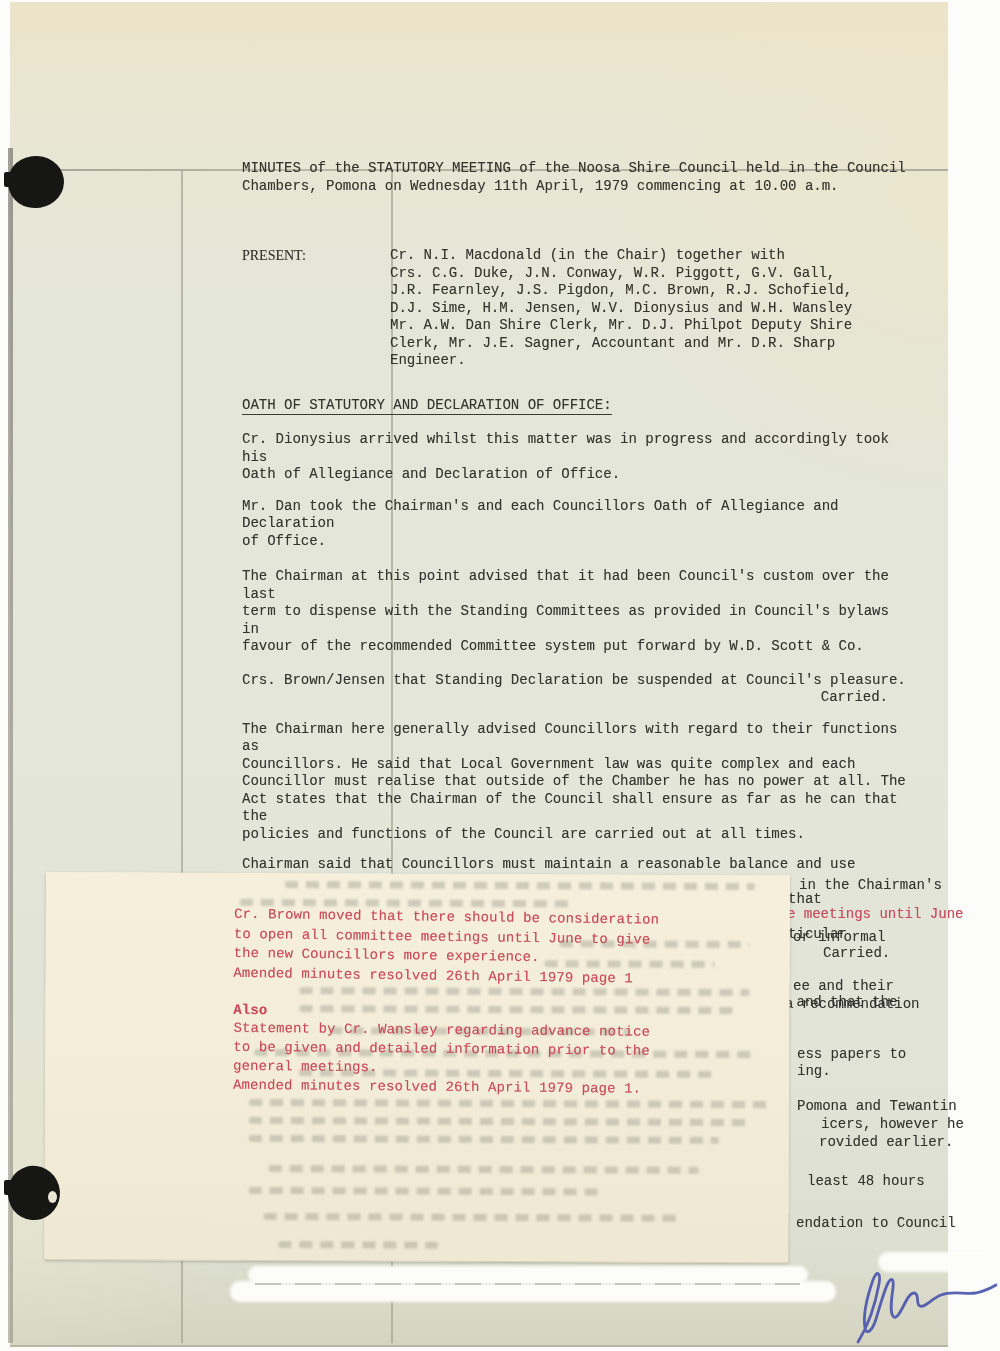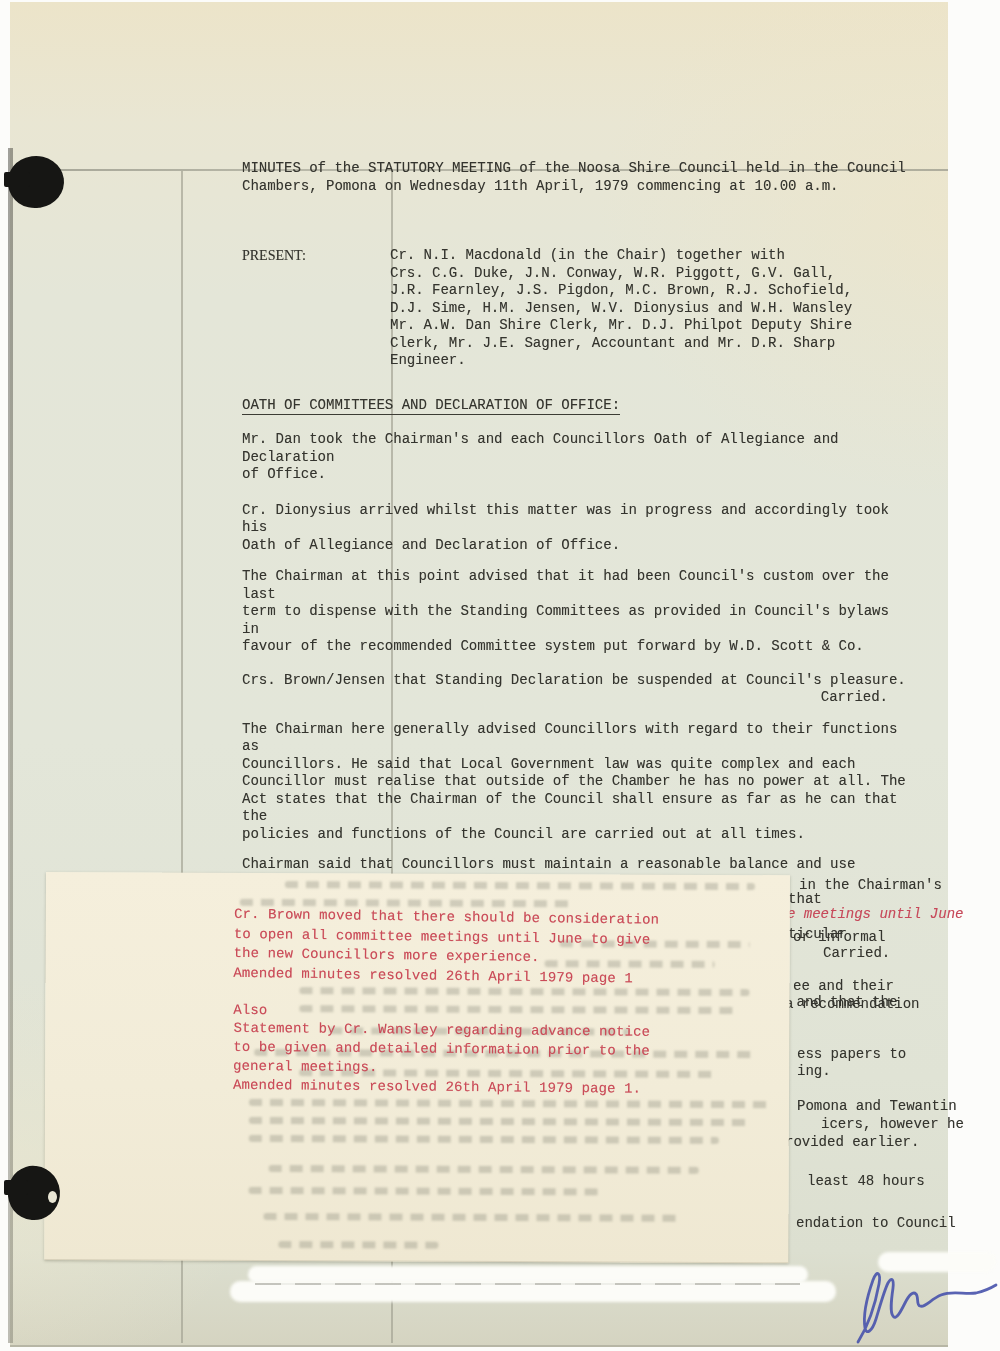--- a/index.html
+++ b/index.html
@@ -53,21 +53,21 @@
   
   .slip{
     position:absolute;left:46px;top:872px;width:744px;height:388px;z-index:3;
     background:linear-gradient(180deg,#f5efdc 0%,#f2ecd8 55%,#efe8d2 100%);
     transform:rotate(.25deg);transform-origin:top left;
     box-shadow:0 1px 3px rgba(90,88,70,.35), inset 0 -1px 0 rgba(150,145,120,.25);
   }
   .note{position:absolute;left:188px;font-size:14px;color:#ca4b58;letter-spacing:.1px;
     text-shadow:.2px .2px 0 rgba(202,75,88,.4);white-space:pre-line;}
   .note1{top:34px;line-height:19.5px;transform:rotate(.55deg);}
-  .note-also{top:128px;line-height:19px;transform:rotate(.3deg);}
+  .note-also{top:128px;line-height:19px;transform:rotate(.3deg);font-weight:bold;}
   .note2{top:147px;line-height:19px;transform:rotate(.3deg);}
   .ghost{position:absolute;height:7px;border-radius:3px;filter:blur(1.1px);opacity:.5;
     background:repeating-linear-gradient(90deg,rgba(110,112,98,.55) 0 13px,rgba(110,112,98,0) 13px 21px);}
   
   .whiteout{position:absolute;background:#fcfcf8;filter:blur(1.6px);z-index:4;border-radius:14px;}
   .wo1{left:248px;top:1266px;width:560px;height:17px;}
   .wo2{left:230px;top:1281px;width:606px;height:21px;border-radius:10px;}
   .wo3{left:878px;top:1252px;width:118px;height:20px;}
   .wo-residue{position:absolute;left:255px;top:1283px;width:545px;height:2px;z-index:5;
     background:repeating-linear-gradient(90deg,rgba(130,130,118,.45) 0 26px,rgba(130,130,118,.1) 26px 40px);
@@ -102,25 +102,25 @@
       <span class="label">PRESENT:</span>
       <div class="names pre">Cr. N.I. Macdonald (in the Chair) together with
 Crs. C.G. Duke, J.N. Conway, W.R. Piggott, G.V. Gall,
 J.R. Fearnley, J.S. Pigdon, M.C. Brown, R.J. Schofield,
 D.J. Sime, H.M. Jensen, W.V. Dionysius and W.H. Wansley
 Mr. A.W. Dan Shire Clerk, Mr. D.J. Philpot Deputy Shire
 Clerk, Mr. J.E. Sagner, Accountant and Mr. D.R. Sharp
 Engineer.</div>
     </div>
 
-    <p class="heading"><span>OATH OF COMMITTEES AND DECLARATION OF OFFICE:</span></p>
+    <p class="heading"><span>OATH OF STATUTORY AND DECLARATION OF OFFICE:</span></p>
+    <p class="pre mb14">Cr. Dionysius arrived whilst this matter was in progress and accordingly took his
+Oath of Allegiance and Declaration of Office.</p>
     <p class="pre mb18">Mr. Dan took the Chairman's and each Councillors Oath of Allegiance and Declaration
 of Office.</p>
-    <p class="pre mb14">Cr. Dionysius arrived whilst this matter was in progress and accordingly took his
-Oath of Allegiance and Declaration of Office.</p>
 
     <p class="pre mb16">The Chairman at this point advised that it had been Council's custom over the last
 term to dispense with the Standing Committees as provided in Council's bylaws in
 favour of the recommended Committee system put forward by W.D. Scott &amp; Co.</p>
 
     <div class="mb14">
       <p>Crs. Brown/Jensen that Standing Declaration be suspended at Council's pleasure.</p>
       <p class="carried">Carried.</p>
     </div>
 
@@ -132,30 +132,30 @@
     <p class="pre mb15">Chairman said that Councillors must maintain a reasonable balance and use discretion
 and common sense when involving Council staff.  The Chairman said that Councillors
 do not give directions but rather make the staff aware of any particular situation
 and suggest to the staff that action be taken.</p>
     <p class="pre">Chairman said that he hoped that the Council could work as a team and that the
 Council is not a political forum but a place to work.</p>
   </div>
 
   <div id="frag-layer">
       <span class="frag" style="left: 799px; top: 877px;">in the Chairman's</span>
-      <span class="frag red" style="left: 787px; top: 906px; font-style: italic;">e meetings until June</span>
+      <span class="frag red" style="left: 787px; top: 906px;">e meetings until June</span>
       <span class="frag" style="left: 793px; top: 929px;">or informal</span>
       <span class="frag" style="left: 823px; top: 945px;">Carried.</span>
       <span class="frag" style="left: 793px; top: 978px;">ee and their</span>
       <span class="frag" style="left: 743px; top: 996px;">make a recommendation</span>
       <span class="frag" style="left: 797px; top: 1046px;">ess papers to</span>
       <span class="frag" style="left: 797px; top: 1063px;">ing.</span>
       <span class="frag" style="left: 797px; top: 1098px;">Pomona and Tewantin</span>
       <span class="frag" style="left: 821px; top: 1116px;">icers, however he</span>
-      <span class="frag" style="left: 785px; top: 1134px;">rovided earlier.</span>
+      <span class="frag" style="left: 819px; top: 1134px;">rovided earlier.</span>
       <span class="frag" style="left: 807px; top: 1167px; margin-top: 6px;">least 48 hours</span>
       <span class="frag" style="left: 796px; top: 1215px;">endation to Council</span>
     </div>
 
   <div class="slip">
     <div id="ghost-layer">
         <div class="ghost" style="left: 239px; top: 8px; width: 470px;"></div>
         <div class="ghost" style="left: 194px; top: 26px; width: 330px;"></div>
         <div class="ghost" style="left: 514px; top: 66px; width: 190px;"></div>
         <div class="ghost" style="left: 499px; top: 86px; width: 170px;"></div>

